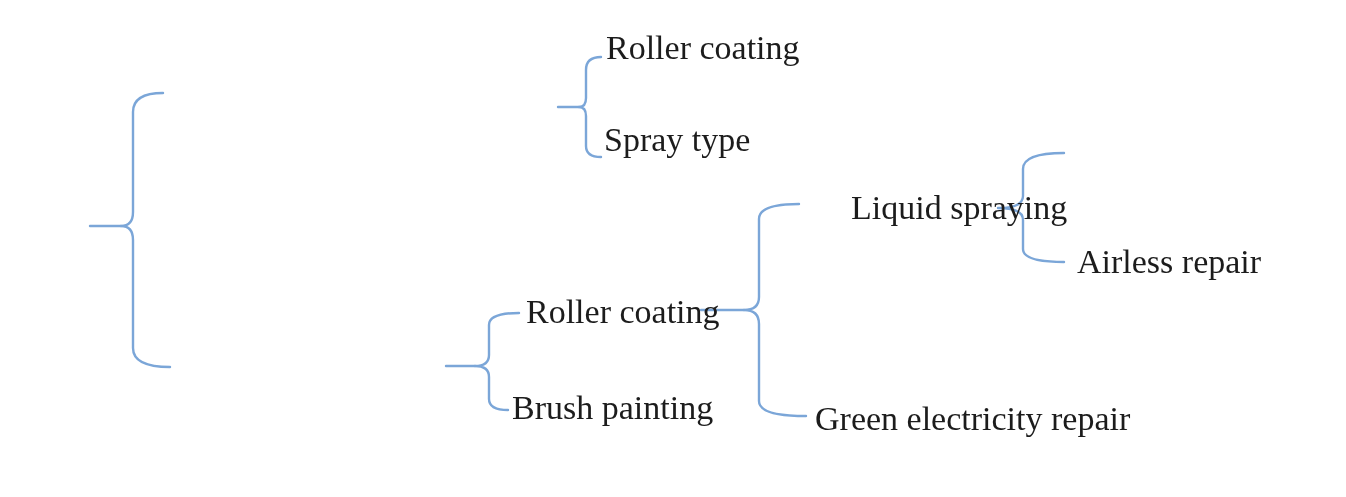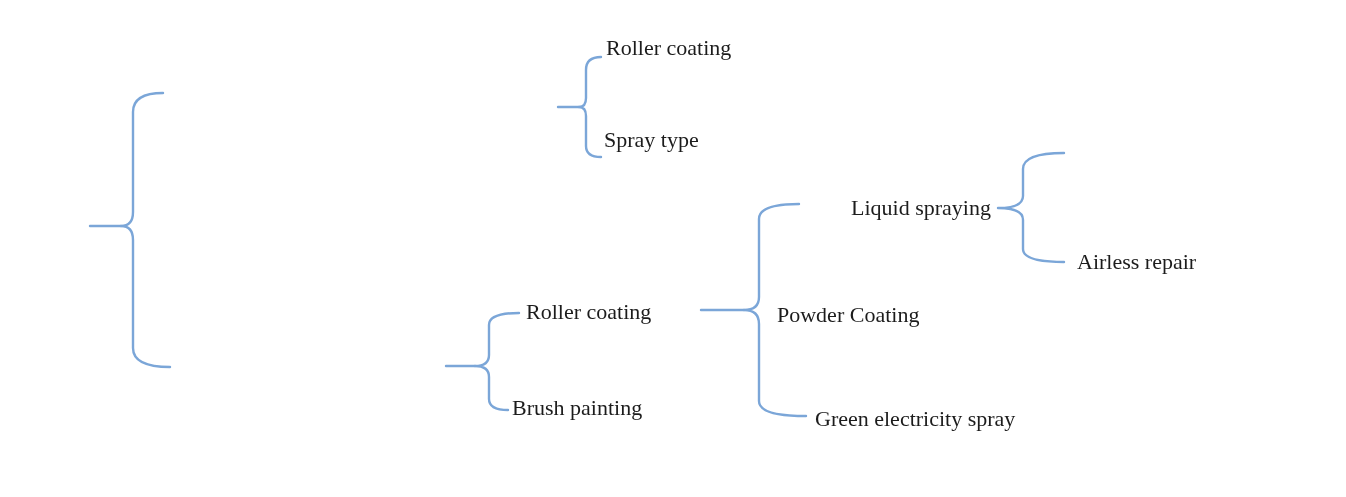--- a/index.html
+++ b/index.html
@@ -19,21 +19,21 @@
   .connectors path{
     fill:none;
     stroke:var(--connector);
     stroke-width:2.4;
     stroke-linecap:round;
     stroke-linejoin:round;
   }
   .node{
     position:absolute;
     transform:translateY(-50%);
-    font-size:22px;
+    font-size:34px;
     color:var(--text);
     white-space:nowrap;
     line-height:1.15;
   }
 </style>
 </head>
 <body>
 
 <div class="canvas">
 
@@ -59,20 +59,19 @@
 
   <div class="node" style="left:604px;top:140px;">Spray type</div>
 
 
   <div class="node" style="left:526px;top:312px;">Roller coating</div>
 
   <div class="node" style="left:512px;top:408px;">Brush painting</div>
 
   <div class="node" style="left:803px;top:208px;margin-left:48px;">Liquid spraying</div>
 
-  <div class="node" style="left:777px;top:315px;">Powder Coating</div>
 
-  <div class="node" style="left:815px;top:419px;">Green electricity spray</div>
+  <div class="node" style="left:815px;top:419px;">Green electricity repair</div>
 
 
   <div class="node" style="left:1077px;top:262px;">Airless repair</div>
 
 </div>
 
 </body></html>

